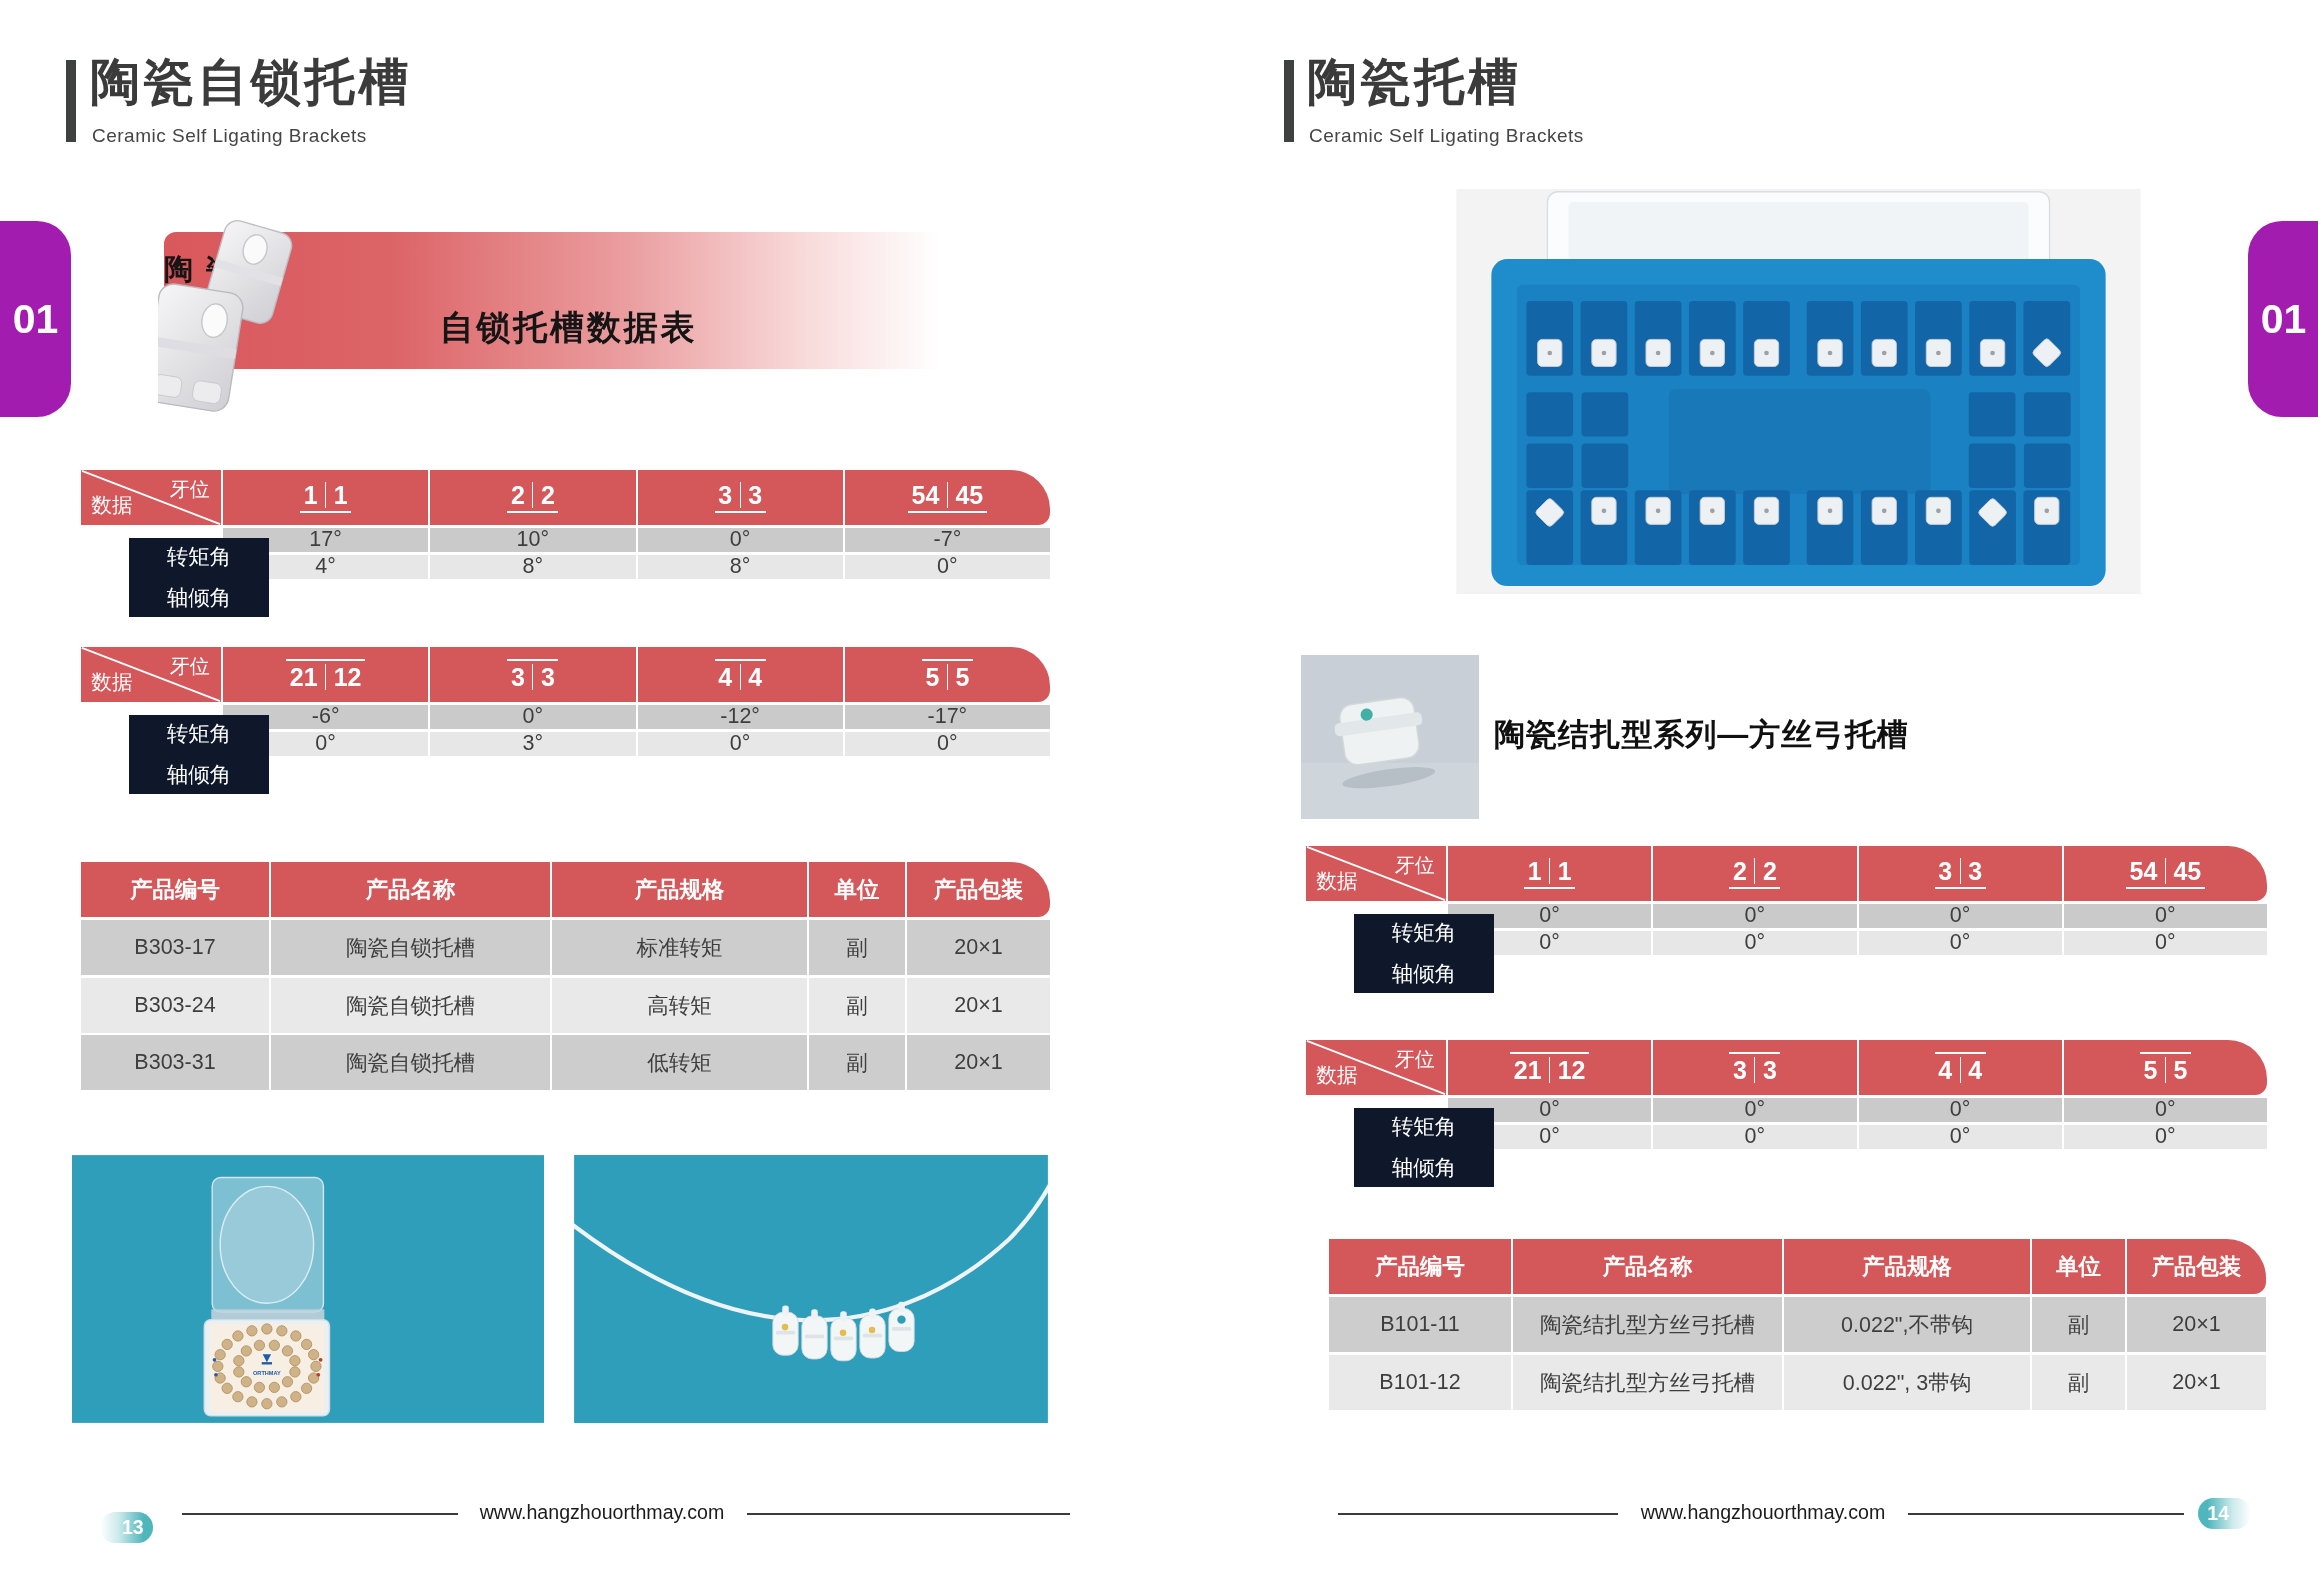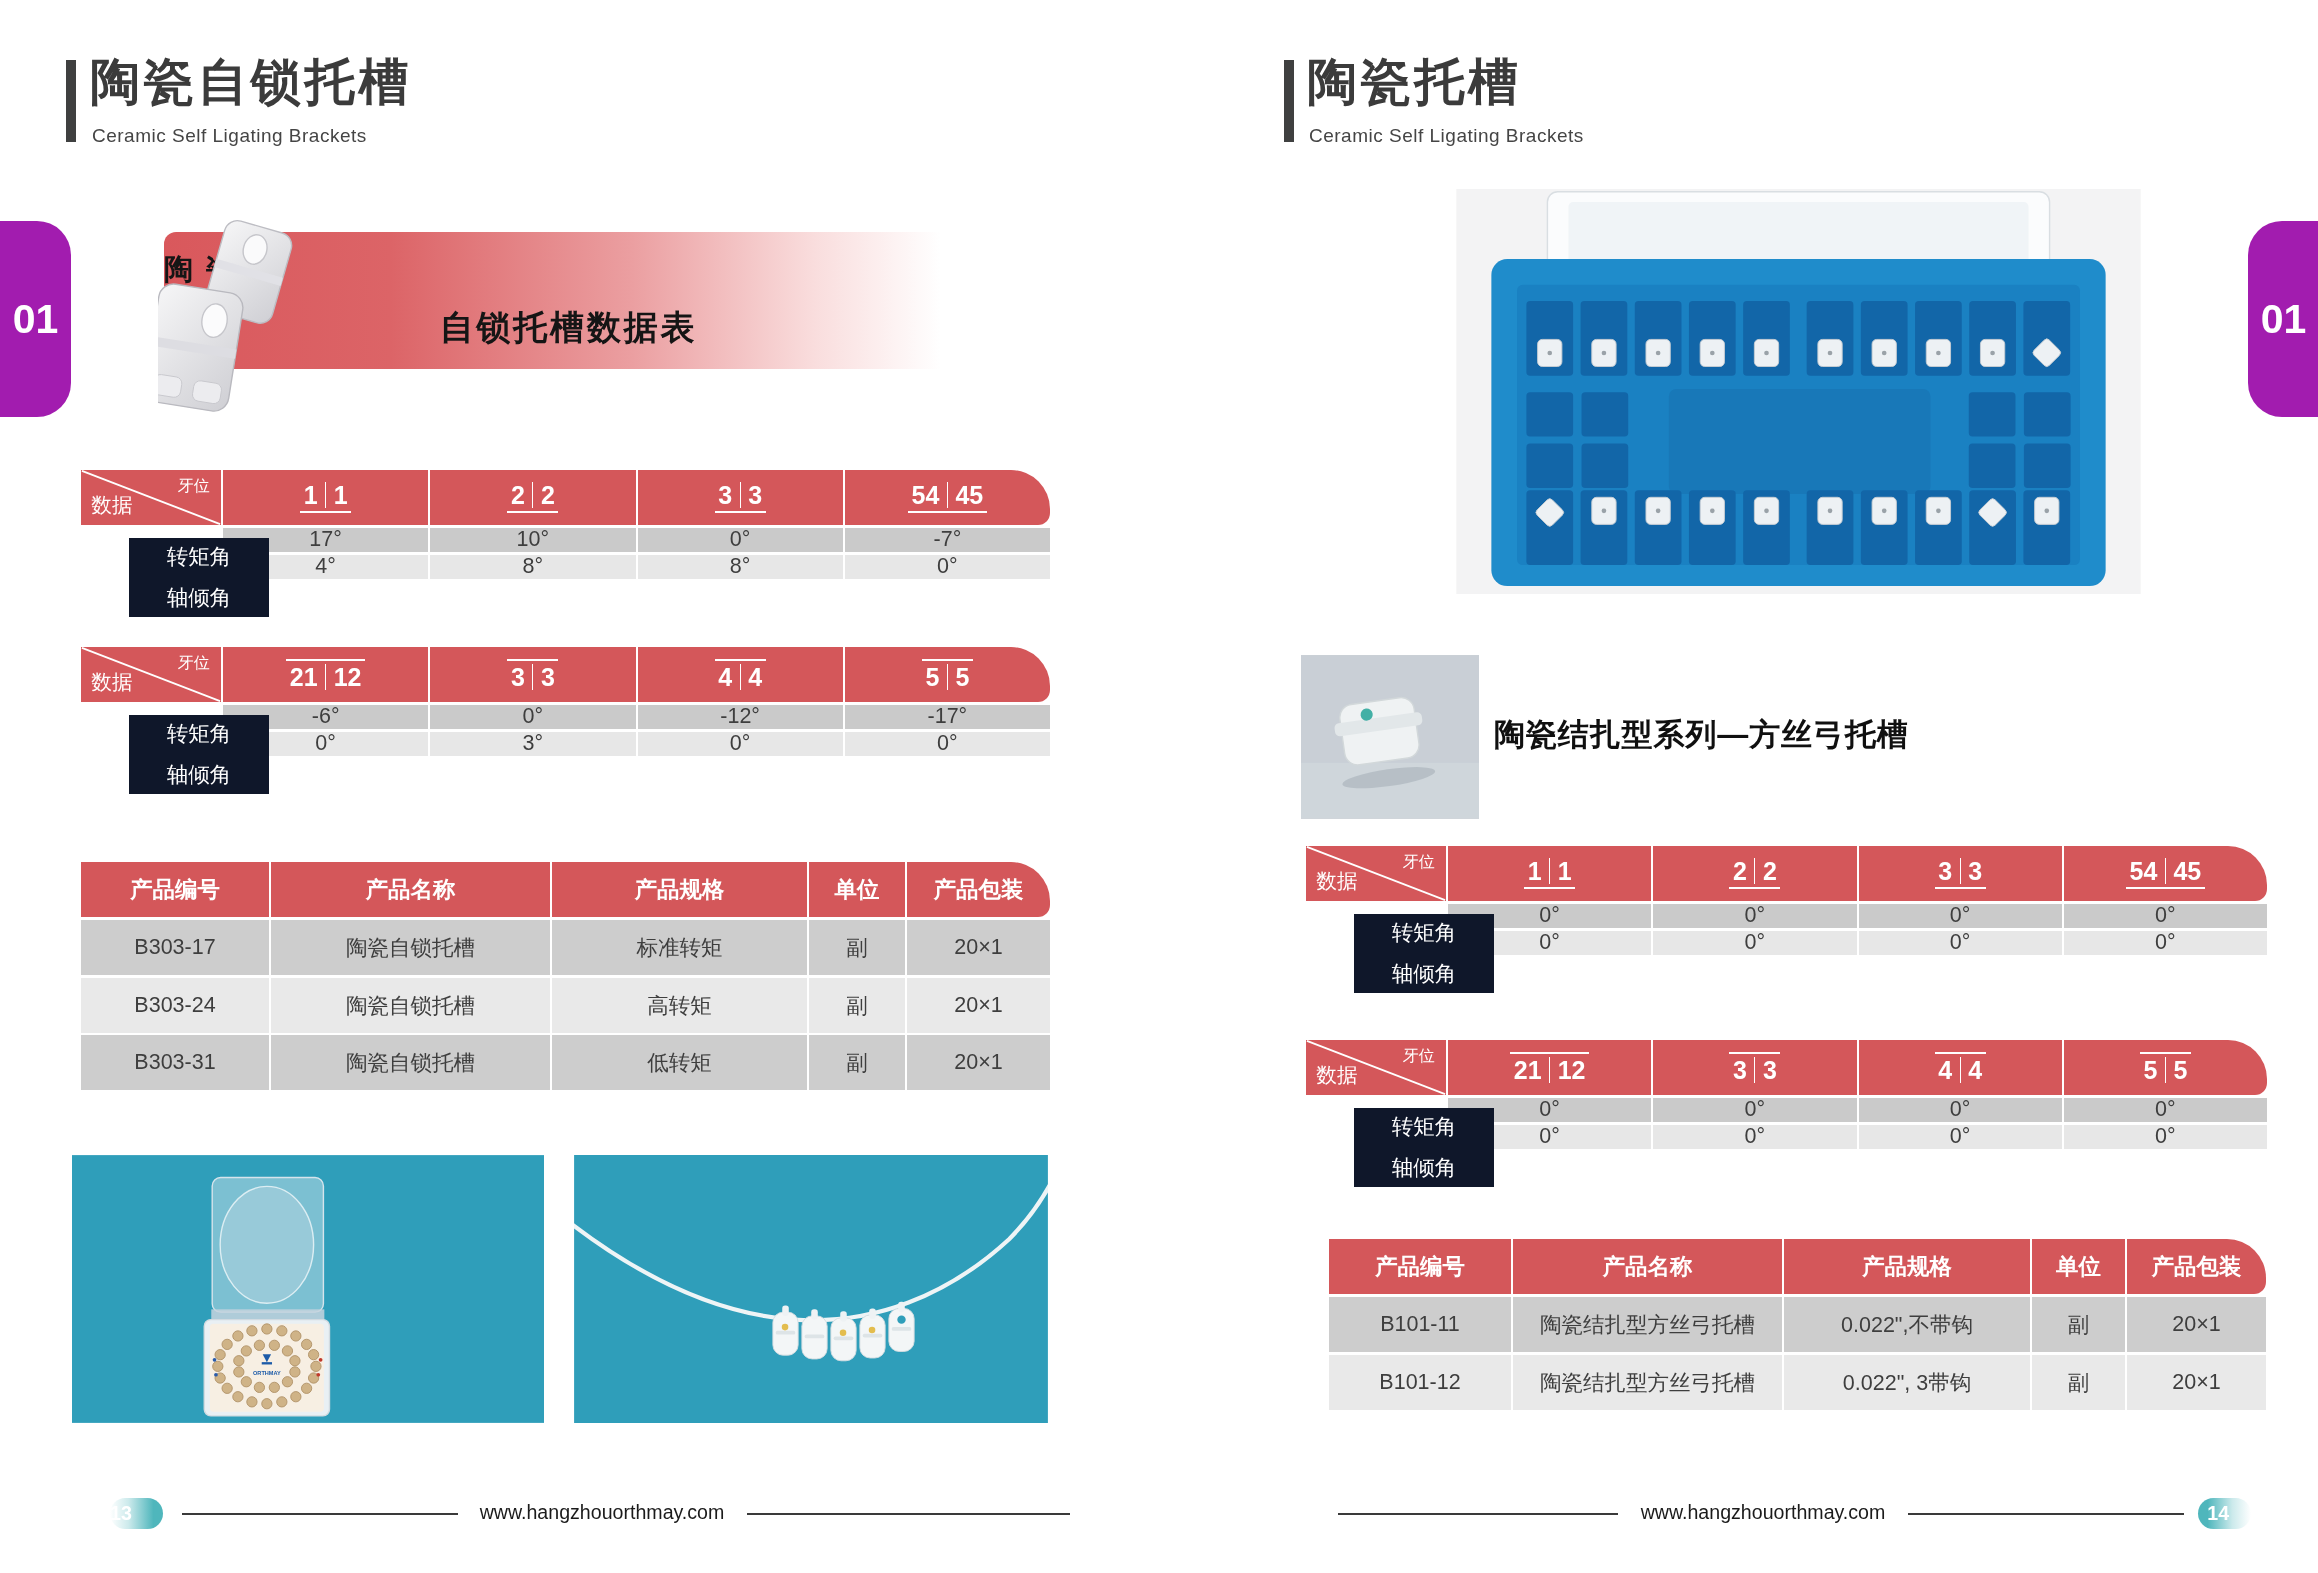--- a/index.html
+++ b/index.html
@@ -24,21 +24,21 @@
   .banner-l1 { position:absolute; top:18px; left:0; width:100%; 
     font-size:29px; font-weight:700; color:#151515; letter-spacing:13px; }
   .banner-l2 { position:absolute; top:73px; left:0; width:100%; text-align:center;
     font-size:34px; font-weight:700; color:#151515; letter-spacing:2.8px; }
 
   
   .atable { position:absolute; }
   .ahead { display:flex; height:55px; }
   .acorner { position:relative; width:140px; flex:none; background:#d4575a; }
   .acorner svg { position:absolute; left:0; top:0; width:100%; height:100%; }
-  .c-top { position:absolute; right:11.2px; top:5.6px; color:#fff; font-size:16px; }
+  .c-top { position:absolute; right:11.2px; top:5.6px; color:#fff; font-size:20px; }
   .c-bot { position:absolute; left:10.3px; bottom:5.6px; color:#fff; font-size:20.6px; }
   .hcell { flex:1; background:#d4575a; border-left:2.8px solid #fff; display:flex; align-items:center; justify-content:center; }
   .hcell.hlast { border-radius:0 39px 12px 0; }
   .tooth { display:inline-flex; color:#fff; font-weight:700; font-size:25px; line-height:1.05; }
   .tooth.under { border-bottom:2.3px solid #fff; padding:0 3.7px 3.7px 3.7px; }
   .tooth.over  { border-top:2.3px solid #fff;  padding:3.7px 3.7px 0 3.7px; }
   .tooth .tl { border-right:1.9px solid #fff; padding-right:7.5px; }
   .tooth .tr { padding-left:7.5px; }
   .abody { position:relative; margin-top:2.8px; }
   .alabelcol { position:absolute; left:0; top:10px; width:140px; height:79px; background:#0f172a;margin-left:48px; }
@@ -75,22 +75,22 @@
   #photo-bracket-small { left:1301px; top:655px; width:178px; height:164px; }
   #bracket-3d { position:absolute; left:158px; top:211px; width:150px; height:252px; }
 
   .series-title { position:absolute; left:1494px; top:714px; font-size:31px; font-weight:700; color:#101010; letter-spacing:0.9px; }
 
   
   .fline { position:absolute; top:1513px; height:1.9px; background:#3a3a3a; }
   .furl  { position:absolute; top:1501px; width:280px; text-align:center; font-size:19.6px; color:#1b1b1b; }
   .badge { position:absolute; top:1498px; width:53px; height:31px; border-radius:15.4px; color:#fff;
     font-size:19.6px; font-weight:700; display:flex; align-items:center; }
-  #badge-13 { left:110px; background:linear-gradient(90deg, rgba(86,185,191,0) 0%, rgba(86,185,191,0.30) 35%, #4fb6bc 82%);
-    padding-right:9.3px; }
+  #badge-13 { left:100px; background:linear-gradient(90deg, rgba(86,185,191,0) 0%, rgba(86,185,191,0.30) 35%, #4fb6bc 82%);
+    justify-content:flex-end; padding-right:9.3px;margin-top:14px; }
   #badge-14 { left:2198px; background:linear-gradient(270deg, rgba(86,185,191,0) 0%, rgba(86,185,191,0.30) 35%, #4fb6bc 82%);
     justify-content:flex-start; padding-left:9.3px; }
 </style>
 </head>
 <body>
 
 <div id="canvas">
 
   <div>
 

